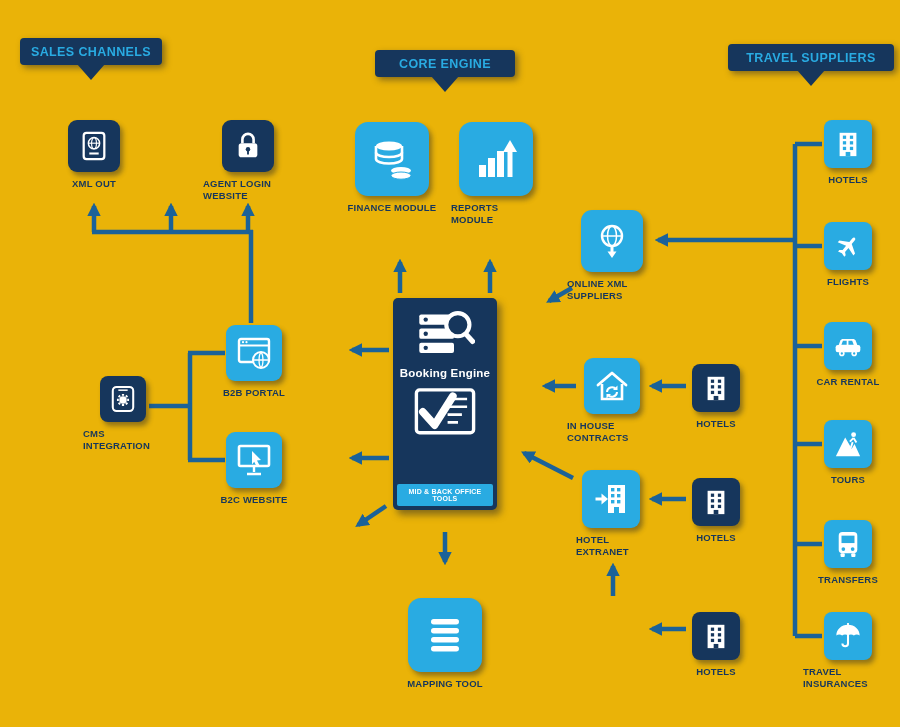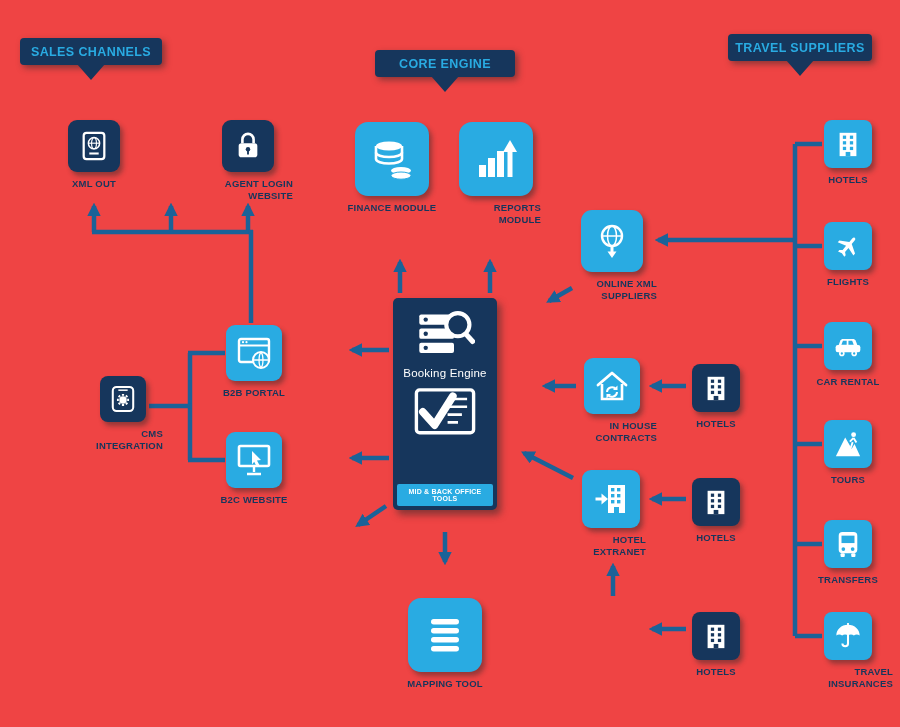--- a/index.html
+++ b/index.html
@@ -1,40 +1,40 @@
 <!DOCTYPE html>
 <html><head>
 <meta charset="utf-8">
 <style>
   *{margin:0;padding:0;box-sizing:border-box}
   html,body{background:#fff}
   body{font-family:"Liberation Sans",sans-serif}
-  .canvas{position:relative;width:900px;height:727px;background:#ef4444;overflow:hidden}
+  .canvas{position:relative;width:900px;height:727px;background:#eab308;overflow:hidden}
   .wires{position:absolute;left:0;top:0;z-index:0}
   .banner{position:absolute;height:27px;background:#16365c;border-radius:4px;display:flex;align-items:center;justify-content:center;color:#29abe2;font-weight:bold;font-size:12.5px;letter-spacing:.4px;box-shadow:3px 3px 6px rgba(40,40,40,.5);z-index:3}
   .tab{position:absolute;top:26px;left:50%;transform:translateX(-50%);width:28px;height:16px;background:#16365c;-webkit-clip-path:polygon(0 0,100% 0,50% 100%);clip-path:polygon(0 0,100% 0,50% 100%)}
   .node{position:absolute;width:90px;display:flex;flex-direction:column;align-items:center;z-index:2}
   .node.w70{width:70px}
   .node.w80{width:80px}
   .tile{display:flex;align-items:center;justify-content:center;border-radius:9px;box-shadow:3px 4px 5px rgba(40,40,40,.45);flex:none}
   .tile.navy{background:#16365c}
   .tile.bright{background:#29abe2}
   .sz46{width:46px;height:46px;border-radius:8px}
   .sz48{width:48px;height:48px;border-radius:8px}
   .sz52{width:52px;height:52px}
   .sz56{width:56px;height:56px}
   .sz58{width:58px;height:58px}
   .sz62{width:62px;height:62px;border-radius:11px}
   .sz74{width:74px;height:74px;border-radius:13px}
-  .nlabel{margin-top:6px;font-size:9.5px;font-weight:bold;color:#16365c;text-align:right;line-height:1.3;letter-spacing:.2px}
+  .nlabel{margin-top:6px;font-size:9.5px;font-weight:bold;color:#16365c;text-align:left;line-height:1.3;letter-spacing:.2px}
   .icon{display:flex;align-items:center;justify-content:center;line-height:0}
   .hole{fill:#16365c}
   .tile.bright .hole{fill:#29abe2}
   .booking{position:absolute;left:393px;top:298px;width:104px;height:212px;background:#16365c;border-radius:5px;box-shadow:4px 5px 7px rgba(40,40,40,.5);display:flex;flex-direction:column;align-items:center;padding-top:10px;z-index:2}
-  .btitle{color:#fff;font-weight:normal;font-size:11.5px;margin:5px 0 7px;letter-spacing:.2px}
+  .btitle{color:#fff;font-weight:bold;font-size:11.5px;margin:5px 0 7px;letter-spacing:.2px}
   .bstrip{margin-top:auto;width:calc(100% - 8px);margin-bottom:4px;background:#29abe2;color:#fff;font-weight:bold;font-size:7px;letter-spacing:.2px;text-align:center;padding:4px 1px;border-radius:2px}
 </style>
 </head>
 <body>
 
 <div class="canvas">
 
   <svg class="wires" width="900" height="727">
     <defs>
       <marker id="ah" viewBox="0 0 10 10" refX="7.5" refY="5" markerWidth="3" markerHeight="3" orient="auto">
@@ -76,21 +76,21 @@
   </svg>
 
   <div class="banner" style="left:20px;top:38px;width:142px">
     <span>SALES CHANNELS</span>
     <div class="tab"></div>
   </div>
   <div class="banner" style="left:375px;top:50px;width:140px">
     <span>CORE ENGINE</span>
     <div class="tab"></div>
   </div>
-  <div class="banner" style="left:728px;top:34px;width:144px">
+  <div class="banner" style="left:728px;top:44px;width:166px">
     <span>TRAVEL SUPPLIERS</span>
     <div class="tab"></div>
   </div>
 
   <div class="node" style="left:49px;top:120px">
     <div class="tile navy sz52">
       <span class="icon">
         <svg width="30" height="30" viewBox="0 0 32 32">
             <rect x="5" y="2" width="22" height="28" rx="3" fill="none" stroke="#fff" stroke-width="2.4"></rect>
             <circle cx="16" cy="13" r="6" fill="none" stroke="#fff" stroke-width="1.6"></circle>

